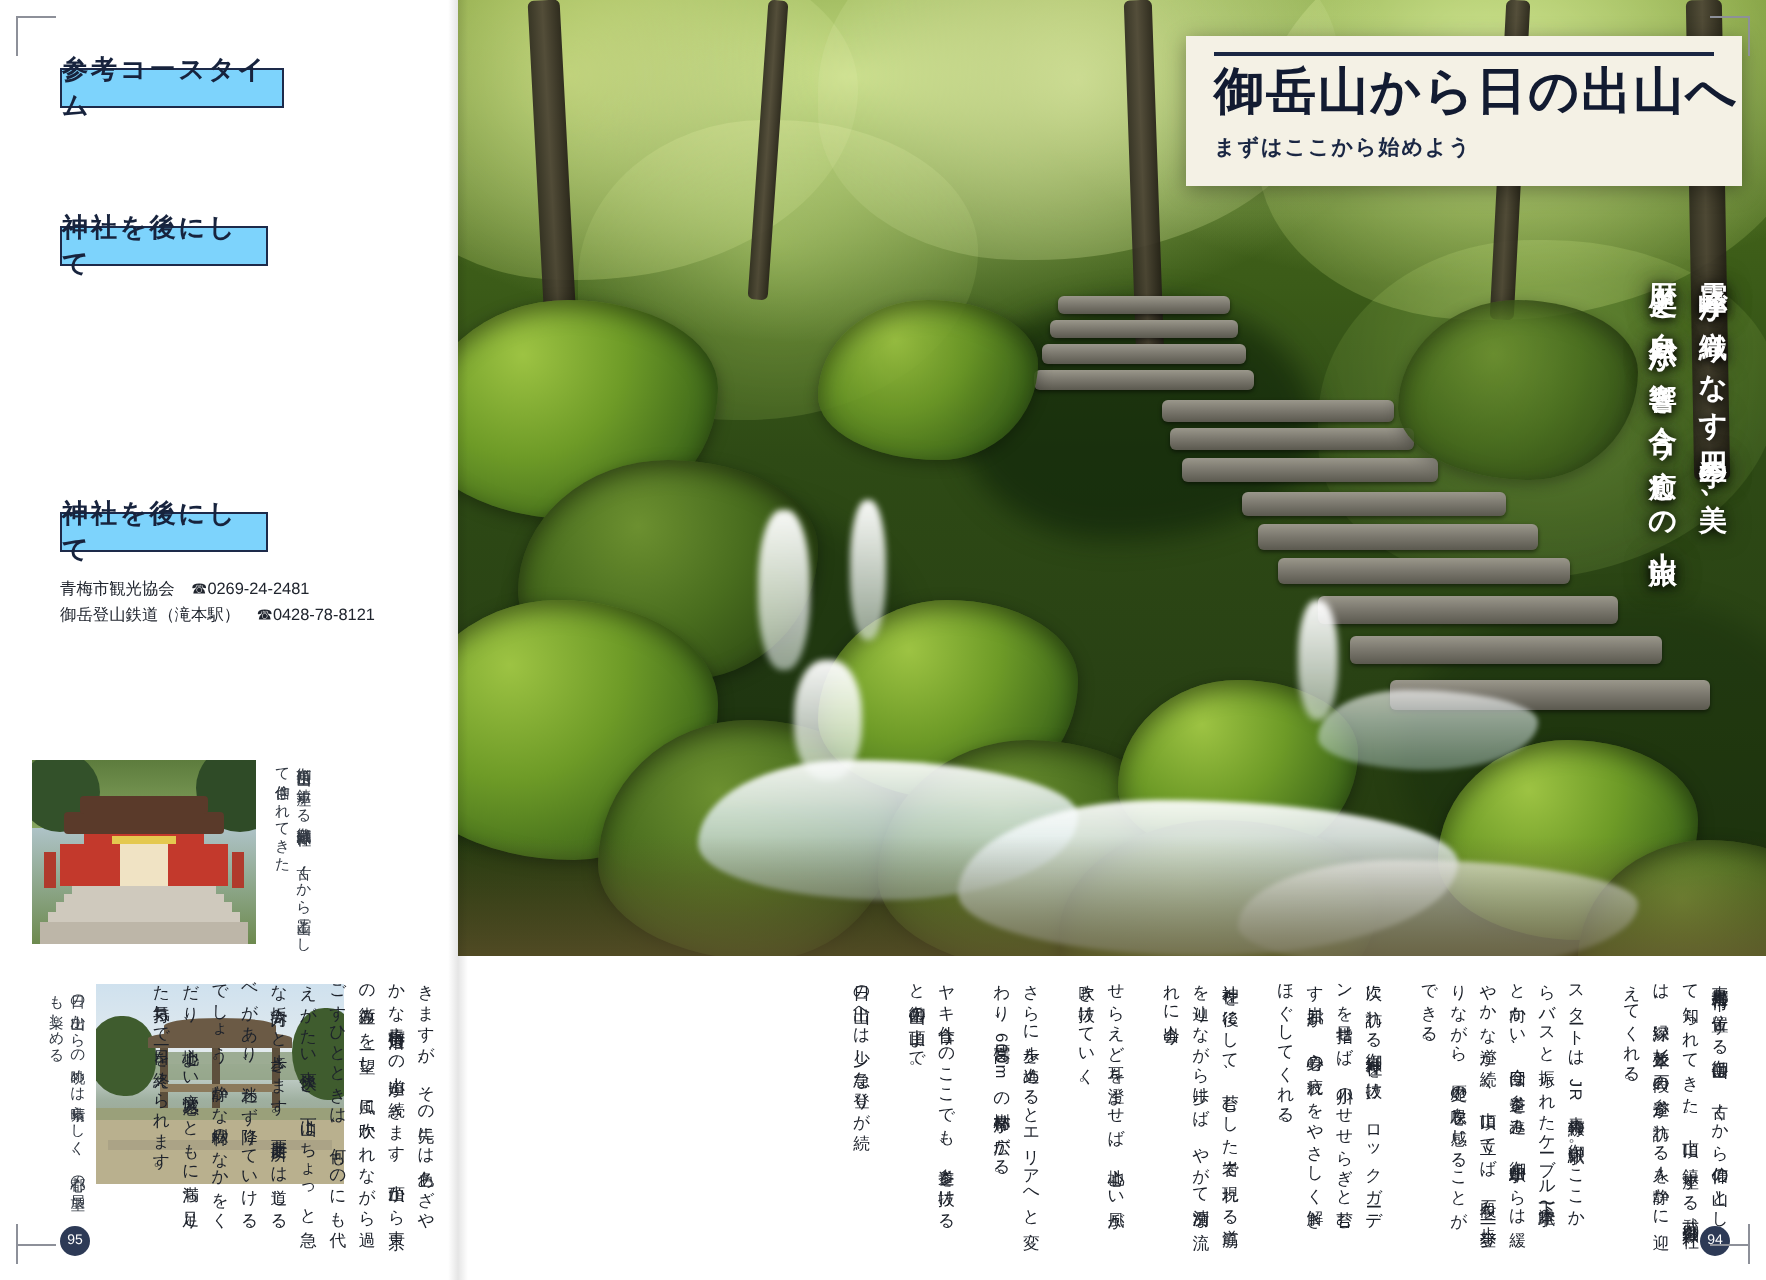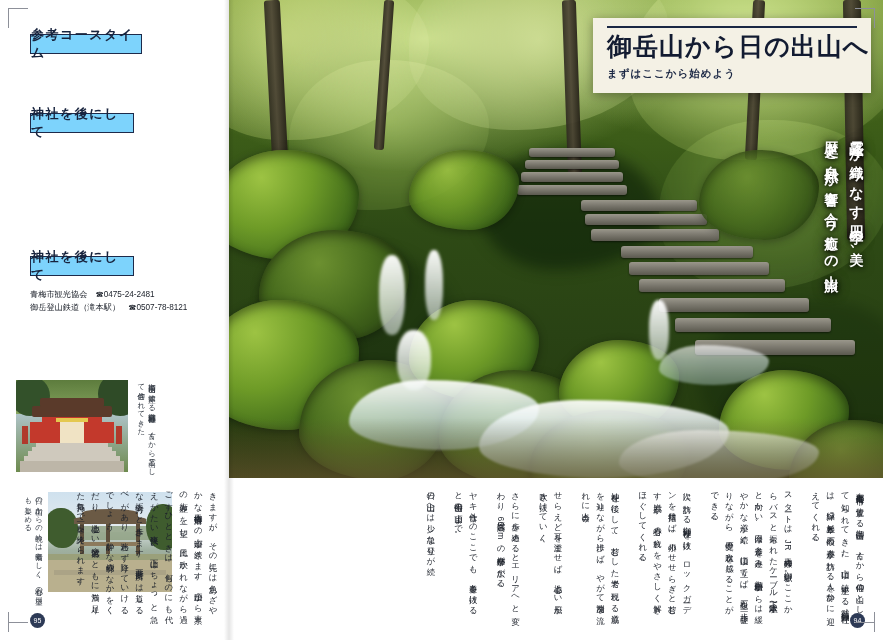--- a/index.html
+++ b/index.html
@@ -359,22 +359,22 @@
     <div class="boxed-heading" style="left:30px; top:113px; width:104px; height:20px;">
       <span>神社を後にして</span>
     </div>
 
 
     <div class="boxed-heading" style="left:30px; top:256px; width:104px; height:20px;">
       <span>神社を後にして</span>
     </div>
 
     <div id="contact-lines">
-      <div>青梅市観光協会　☎0475-24-2481</div>
-      <div>御岳登山鉄道（滝本駅）　☎0507-78-8121</div>
+      <div>青梅市観光協会　☎0269-24-2481</div>
+      <div>御岳登山鉄道（滝本駅）　☎0428-78-8121</div>
     </div>
 
     <div class="photo" id="shrine-photo">
 
       <div style="position:absolute;left:0;top:0;width:112px;height:34px;background:linear-gradient(180deg,#5d7c3d,#86a55f);"></div>
       <div style="position:absolute;left:-6px;top:-4px;width:40px;height:40px;background:#33512a;border-radius:50%;"></div>
       <div style="position:absolute;left:82px;top:-8px;width:44px;height:44px;background:#2f4b27;border-radius:50%;"></div>
 
       <div class="shrine-roof" style="left:16px;top:26px;width:80px;height:11px;"></div>
       <div class="shrine-roof" style="left:24px;top:18px;width:64px;height:9px;"></div>

